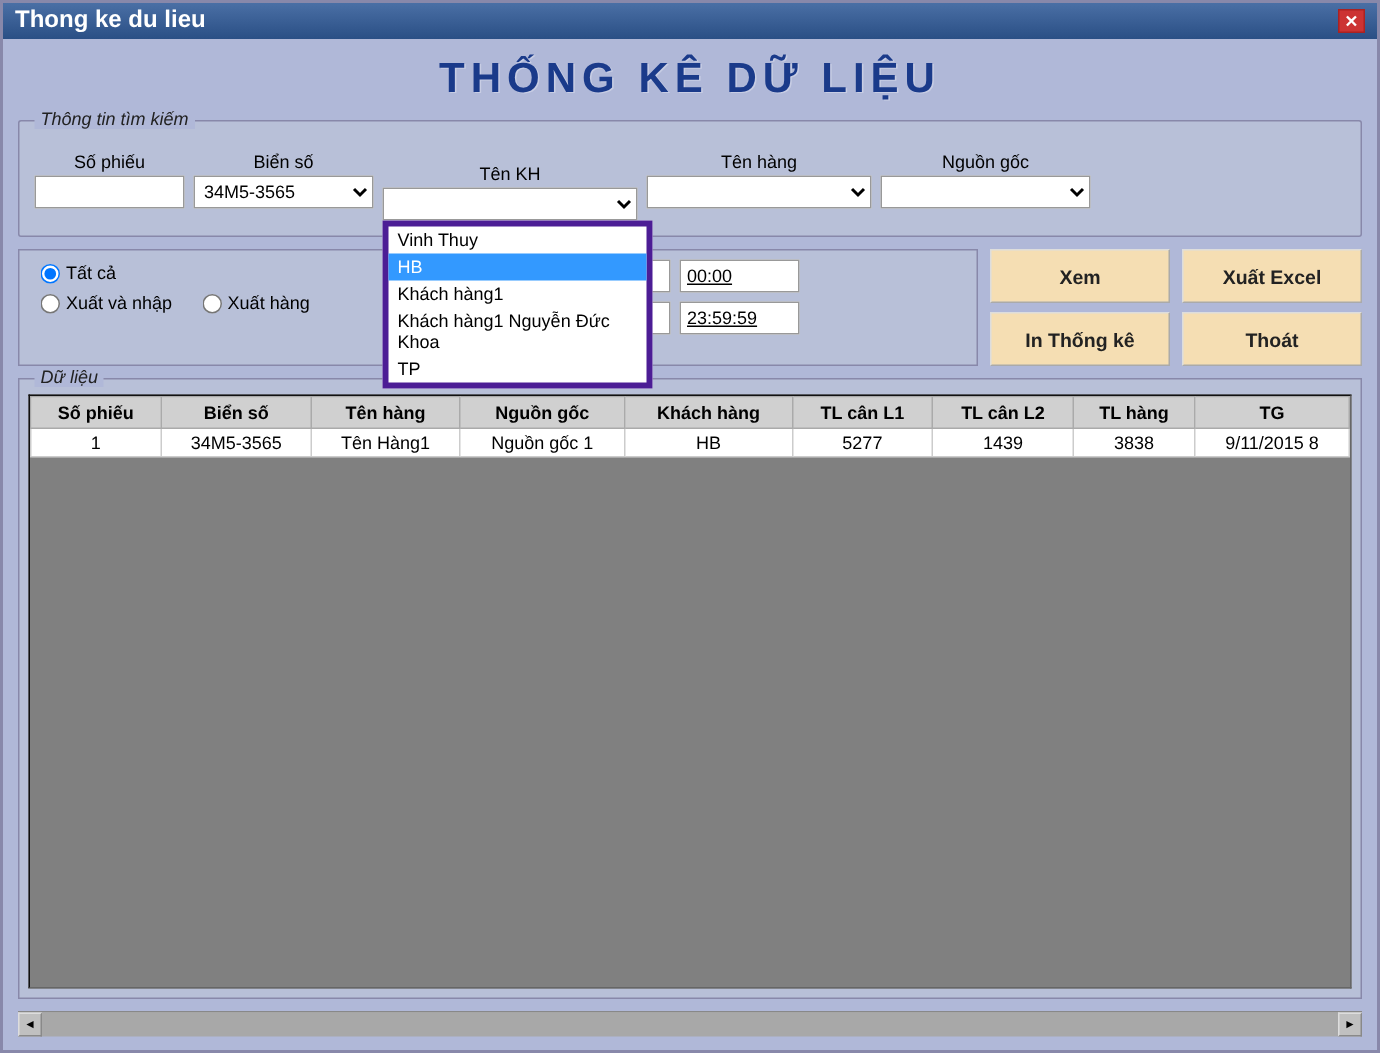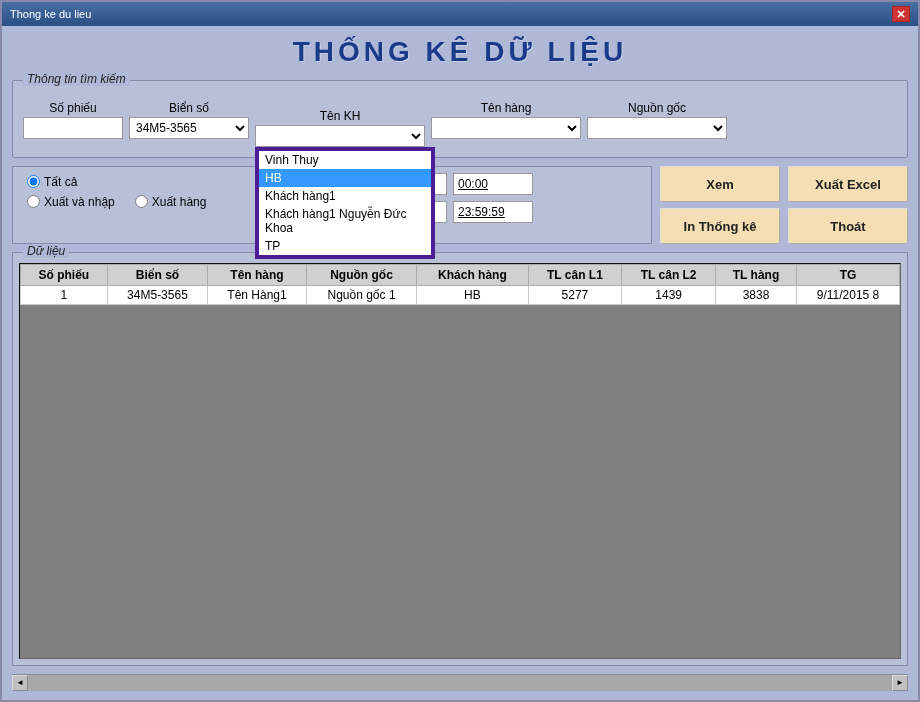--- a/index.html
+++ b/index.html
@@ -26,22 +26,22 @@
       color: white;
       padding: 4px 8px;
       display: flex;
       align-items: center;
       justify-content: space-between;
       height: 24px;
       flex-shrink: 0;
     }
 
     .title-bar-text {
-      font-size: 11px;
-      font-weight: normal;
+      font-size: 16px;
+      font-weight: bold;
     }
 
     .title-bar-close {
       background: #cc3333;
       color: white;
       border: 1px solid #aa2222;
       width: 18px;
       height: 16px;
       font-size: 11px;
       cursor: pointer;
@@ -167,21 +167,21 @@
     }
 
     .radio-row {
       display: flex;
       gap: 20px;
       align-items: center;
     }
 
     .radio-label {
       display: flex;
-      align-items: flex-start;
+      align-items: flex-end;
       gap: 4px;
       font-size: 12px;
       cursor: pointer;
     }
 
     .date-box {
       border: 1px solid #8888aa;
       background: #b8c0d8;
       padding: 6px 10px;
       display: flex;

